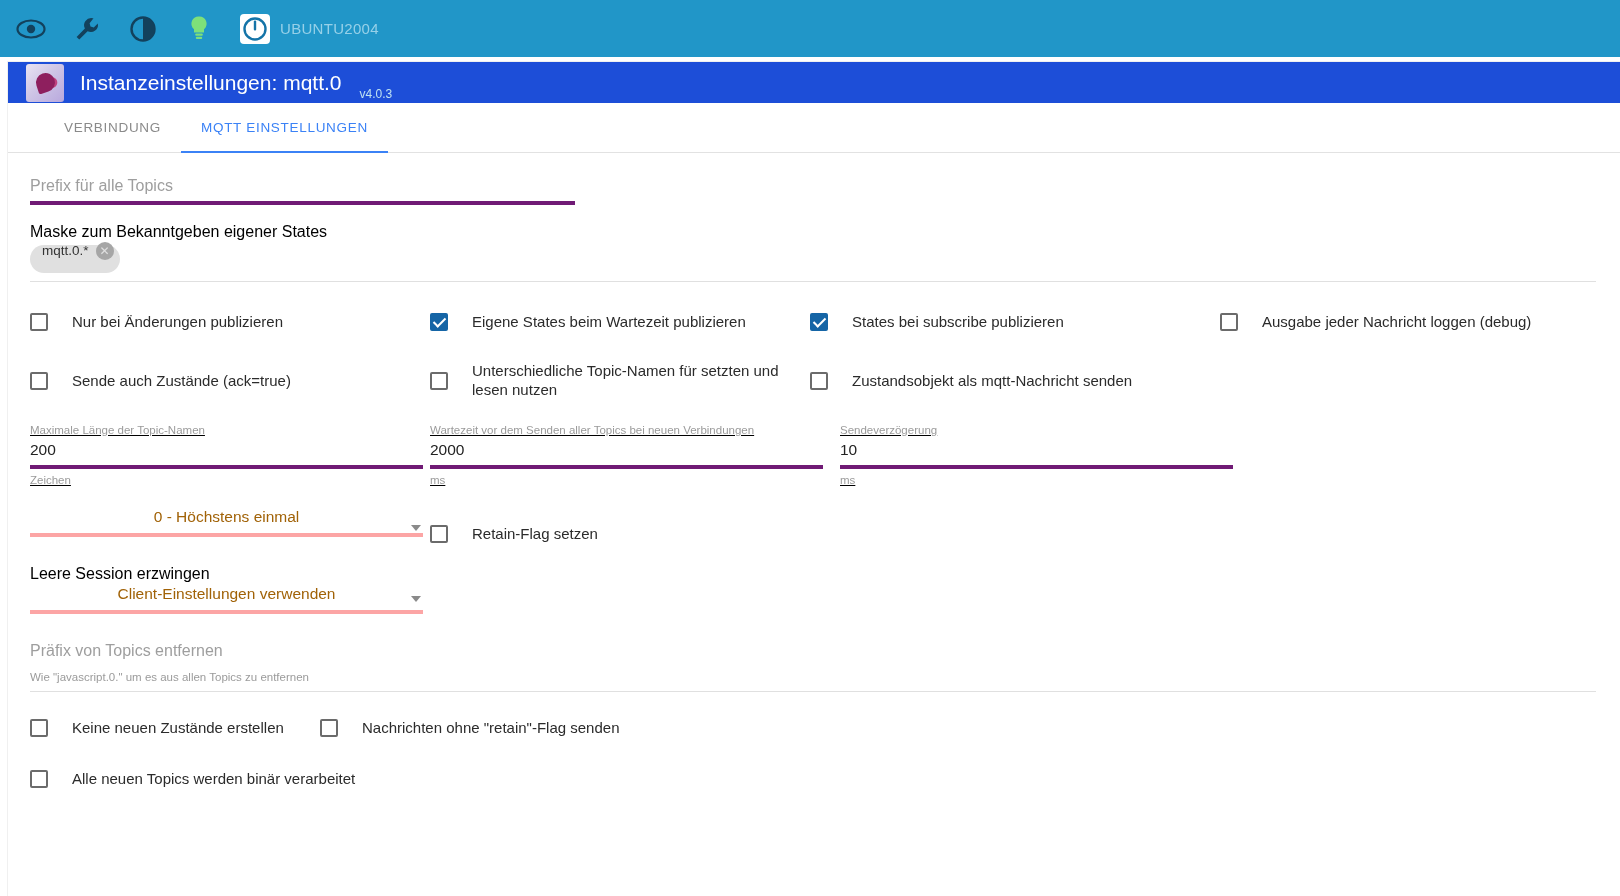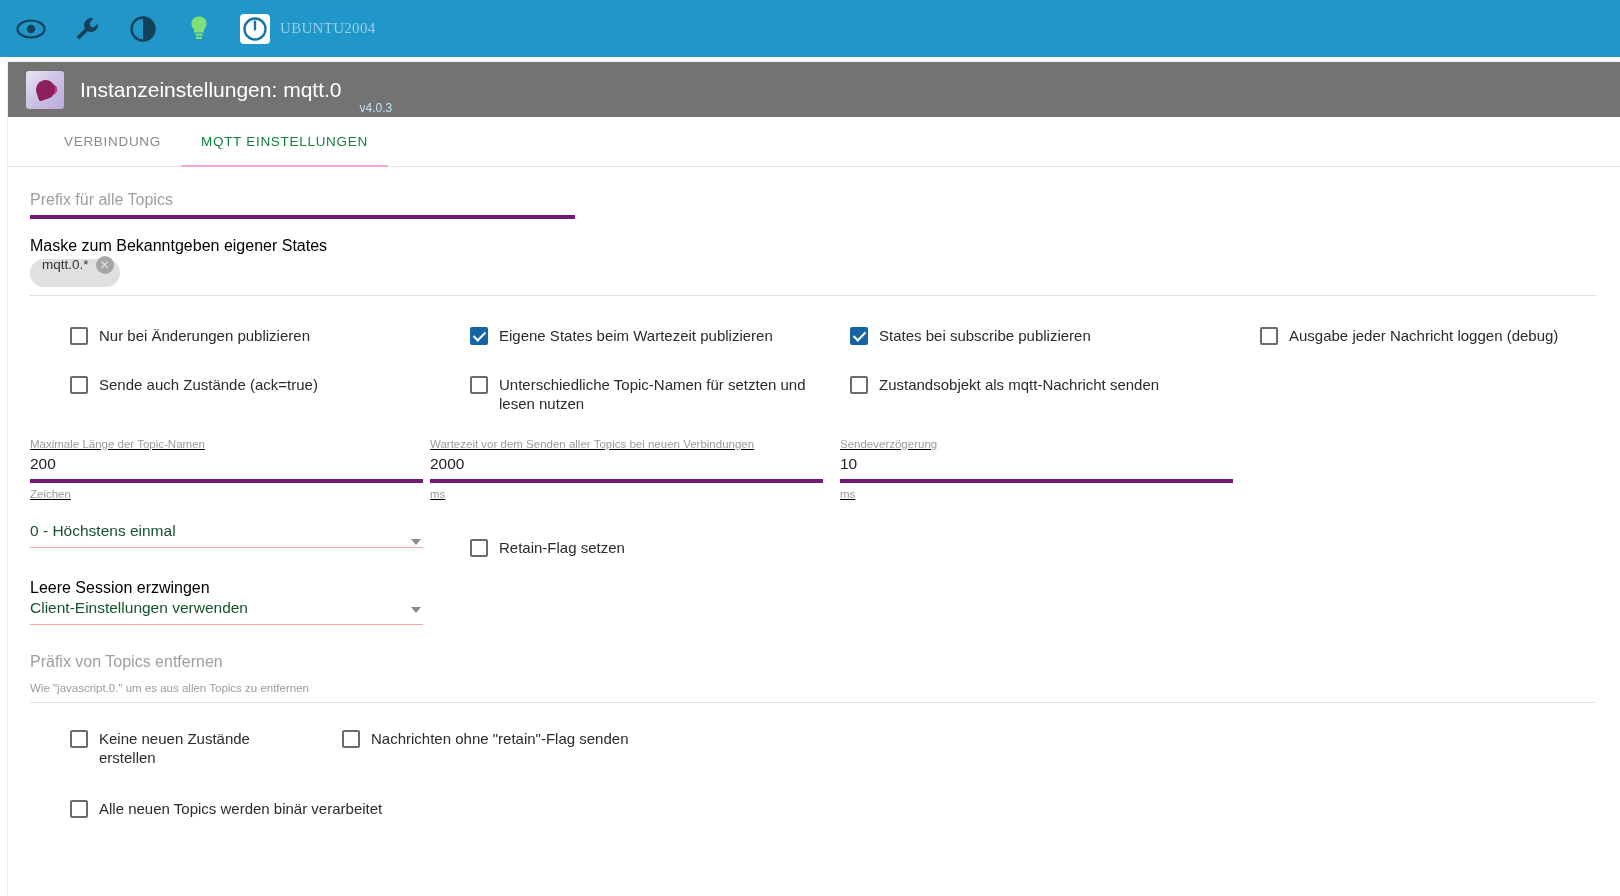--- a/index.html
+++ b/index.html
@@ -38,34 +38,33 @@
   .host-badge {
     width: 30px; height: 30px;
     border-radius: 4px;
     background: #ffffff;
     display: flex; align-items: center; justify-content: center;
   }
   .host-name {
     color: #96d0e8;
     font-size: 15px;
     letter-spacing: .3px;
-    font-family: Liberation Serif, serif;
   }
 
   
   .window {
     position: absolute;
     left: 8px; top: 62px;
     width: 1612px; height: 834px;
     background: #ffffff;
     box-shadow: 0 0 0 1px rgba(0,0,0,.06);
   }
   .win-header {
-    height: 55px;
-    background: #737373;
+    height: 41px;
+    background: #1d4ed8;
     display: flex;
     align-items: center;
     padding: 0 18px;
     gap: 16px;
   }
   .win-logo {
     width: 38px; height: 38px;
     border-radius: 3px;
     background: linear-gradient(135deg,#e9e4f2 0%, #cfc6e6 45%, #b8a8dd 100%);
     display: flex; align-items: center; justify-content: center;
@@ -104,22 +103,22 @@
     display: flex; align-items: center;
     padding: 0 20px;
     font-size: 13.5px;
     letter-spacing: .7px;
     color: #8a8a8a;
     cursor: pointer;
     border-bottom: 2px solid transparent;
     height: 50px;
   }
   .tab.active {
-    color: #15803d;
-    border-bottom: 2px solid #f9a8d4;
+    color: #3b82f6;
+    border-bottom: 2px solid #3b82f6;
   }
 
   
   .body {
     padding: 22px 22px 0 22px;
     position: relative;
     height: calc(834px - 55px - 50px);
   }
 
   .field {
@@ -176,24 +175,23 @@
     color: #e0e0e0;
     font-size: 12px;
     line-height: 18px;
     text-align: center;
     cursor: pointer;
   }
 
   
   .cb {
     display: flex;
-    align-items: flex-start;
-    gap: 11px;
+    align-items: center;
+    gap: 24px;
     cursor: pointer;
-    margin-left: 40px;
   }
   .box {
     width: 18px; height: 18px;
     border: 2px solid #6b6b6b;
     border-radius: 2px;
     flex: 0 0 auto;
     margin-top: 1px;
     background: #fff;
   }
   .box.checked {
@@ -235,40 +233,41 @@
     text-decoration: underline;
   }
   .fw { width: 393px; }
 
   .select-field {
     position: relative;
     width: 393px;
   }
   .select-field .value {
     font-size: 15.5px;
-    color: #14532d;
-    border-bottom: 1px solid #fca5a5;
+    color: #a16207;
+    border-bottom: 4px solid #fca5a5;
     padding: 2px 0 7px 0;
+    text-align: center;
   }
   .caret {
     position: absolute;
     right: 2px; bottom: 12px;
     width: 0; height: 0;
     border-left: 5px solid transparent;
     border-right: 5px solid transparent;
     border-top: 6px solid #8a8a8a;
   }
 
   .lower-section { margin-top: 26px; }
   .wide-field { width: 1566px; }
   .wide-field .underline-input { font-size: 16px; border-bottom: none; }
   .wide-line { border-bottom: 1px solid #e0e0e0; }
 
   .bottom-cbs { margin-top: 26px; display: flex; gap: 0; }
-  .bottom-cbs .c1 { width: 232px; }
+  .bottom-cbs .c1 { width: 290px; }
   .bottom-cbs .c2 { width: 400px; }
   .bottom-last { margin-top: 32px; }
 </style>
 </head>
 <body>
 
 <div class="app">
 
   <div class="topbar">
     <div class="tool-icon">

